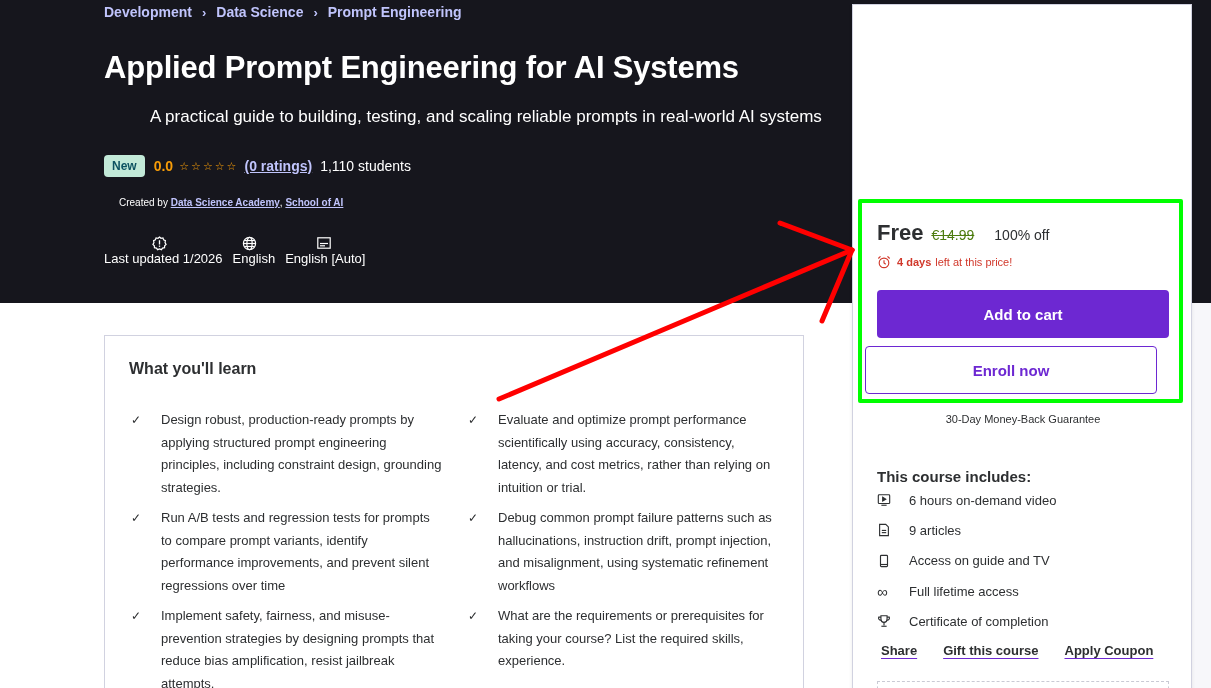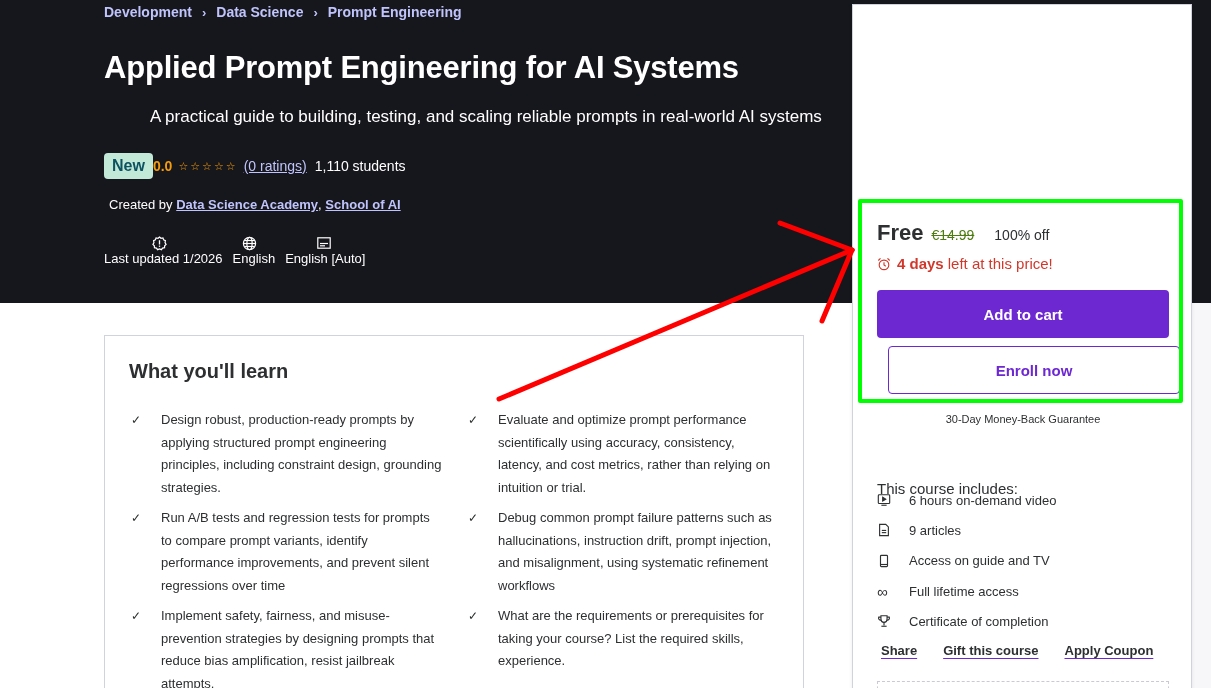--- a/index.html
+++ b/index.html
@@ -6,58 +6,58 @@
   html, body { width: 1211px; height: 688px; overflow: hidden; background: #ffffff; font-family: "Liberation Sans", sans-serif; color: #2d2f31; }
   .page { position: relative; width: 1211px; height: 524px; }
   .hero { position: absolute; left: 0; top: 0; width: 1211px; height: 303px; background: #16161d; }
   .right-strip { position: absolute; left: 1192px; top: 303px; width: 19px; height: 385px; background: #f7f7fa; }
 
   .breadcrumb { position: absolute; left: 104px; top: 4px; display: flex; align-items: center; font-size: 14px; font-weight: bold; color: #c0c4fc; }
   .breadcrumb .sep { margin: 0 10px; font-size: 13px; color: #c0c4fc; }
   .title { position: absolute; left: 104px; top: 50px; font-size: 31px; font-weight: bold; color: #ffffff; letter-spacing: -0.2px; }
   .subtitle { position: absolute; left: 104px; top: 107px; font-size: 17px; color: #ffffff; margin-left: 46px; }
   .rating-row { position: absolute; left: 104px; top: 155px; display: flex; align-items: center; height: 22px; font-size: 14px; color: #ffffff; }
-  .badge { background: #c2e9d8; color: #0d5261; font-weight: bold; font-size: 16px; padding: 4px 8px; border-radius: 4px; }
+  .badge { background: #c2e9d8; color: #0d5261; font-weight: bold; font-size: 12px; padding: 4px 8px; border-radius: 4px; margin-right: 9px; }
   .rating-num { color: #f69c08; font-weight: bold; font-size: 14px; margin-right: 6px; }
   .stars { color: #f69c08; font-size: 11px; letter-spacing: 2px; margin-right: 6px; }
-  .ratings-link { color: #c0c4fc; font-weight: normal; text-decoration: underline; margin-right: 8px; }
-  .created { position: absolute; left: 109px; top: 197px; font-size: 13px; color: #ffffff; }
+  .ratings-link { color: #c0c4fc; font-weight: bold; text-decoration: underline; margin-right: 8px; }
+  .created { position: absolute; left: 119px; top: 197px; font-size: 10px; color: #ffffff; }
   .created a { color: #c0c4fc; font-weight: bold; text-decoration: underline; }
   .meta-row { position: absolute; left: 104px; top: 235px; display: flex; align-items: center; font-size: 13px; color: #ffffff; }
   .meta-row .ic { display: inline-flex; width: 16px; height: 16px; align-items: center; justify-content: center; margin-right: 8px; }
   .meta-row .item { display: flex; align-items: center; margin-right: 10px; flex-direction: column; }
 
   .learn-box { position: absolute; left: 104px; top: 335px; width: 700px; height: 370px; border: 1px solid #d1d2e0; background: #fff; }
-  .learn-title { position: absolute; left: 24px; top: 24px; font-size: 20px; font-weight: bold; color: #2d2f31; }
+  .learn-title { position: absolute; left: 24px; top: 24px; font-size: 16px; font-weight: bold; color: #2d2f31; }
   .learn-grid { position: absolute; left: 24px; top: 73px; width: 652px; display: grid; grid-template-columns: 313px 313px; column-gap: 24px; row-gap: 8px; }
   .learn-item { display: flex; font-size: 13px; line-height: 22.5px; color: #2d2f31; }
   .learn-item .check { width: 32px; flex: none; font-size: 12px; color: #2d2f31; padding-left: 2px; }
 
   .card { position: absolute; left: 852px; top: 4px; width: 340px; height: 700px; background: #ffffff; border: 1px solid #d1d2e0; box-shadow: 0 2px 4px rgba(0,0,0,0.08); }
   .preview { position: absolute; left: 4px; top: 1px; width: 332px; height: 185px; background: linear-gradient(135deg, #1c2a5a 0%, #3b3f8f 35%, #6a3d8a 60%, #b5667e 80%, #2a2440 100%); overflow: hidden; }
   .preview .glow { position: absolute; left: 110px; top: 10px; width: 130px; height: 90px; border-radius: 50%; background: radial-gradient(ellipse, rgba(230,150,230,0.55), rgba(120,120,220,0.15) 70%, transparent); }
   .preview .laptop { position: absolute; left: 110px; top: 70px; width: 128px; height: 80px; background: #1a2038; border: 2px solid #5a6590; border-radius: 4px; }
   .preview .person { position: absolute; left: 272px; top: 70px; width: 56px; height: 115px; background: #15161c; border-radius: 26px 26px 0 0; }
   .preview .head { position: absolute; left: 286px; top: 52px; width: 26px; height: 32px; background: #d9a889; border-radius: 12px; }
   .preview .arm { position: absolute; left: 22px; top: 50px; width: 14px; height: 90px; background: #2a2a35; transform: rotate(-18deg); border-radius: 6px; }
   .play { position: absolute; left: 134px; top: 61px; width: 64px; height: 64px; border-radius: 50%; background: #ffffff; display: flex; align-items: center; justify-content: center; }
   .play svg { margin-left: 4px; }
   .preview-label { position: absolute; left: 0; width: 332px; top: 152px; text-align: center; font-size: 15px; font-weight: bold; color: #ffffff; text-shadow: 0 1px 3px rgba(0,0,0,0.7); }
 
   .price-row { position: absolute; left: 24px; top: 215px; display: flex; align-items: baseline; }
   .price-free { font-size: 22px; font-weight: bold; color: #2d2f31; margin-right: 8px; }
   .price-old { font-size: 14px; color: #4d7c0f; text-decoration: line-through; margin-right: 20px; }
   .price-off { font-size: 14px; color: #2d2f31; }
-  .timer { position: absolute; left: 24px; top: 250px; display: flex; align-items: center; font-size: 15px; color: #d1382b; }
+  .timer { position: absolute; left: 24px; top: 250px; display: flex; align-items: center; font-size: 11px; color: #d1382b; }
   .timer .ic { margin-right: 6px; display: inline-flex; }
   .timer b { margin-right: 4px; }
   .btn-cart { position: absolute; left: 24px; top: 285px; width: 292px; height: 48px; background: #6d28d2; color: #ffffff; border: none; border-radius: 4px; font-size: 15px; font-weight: bold; font-family: "Liberation Sans", sans-serif; }
-  .btn-enroll { position: absolute; left: 35px; top: 341px; width: 292px; height: 48px; background: #ffffff; color: #6d28d2; border: 1px solid #6d28d2; border-radius: 4px; font-size: 15px; font-weight: bold; font-family: "Liberation Sans", sans-serif; }
+  .btn-enroll { position: absolute; left: 12px; top: 341px; width: 292px; height: 48px; background: #ffffff; color: #6d28d2; border: 1px solid #6d28d2; border-radius: 4px; font-size: 15px; font-weight: bold; font-family: "Liberation Sans", sans-serif; }
   .guarantee { position: absolute; left: 0; width: 340px; top: 408px; text-align: center; font-size: 11px; color: #2d2f31; }
-  .includes-title { position: absolute; left: 24px; top: 475px; font-size: 15px; font-weight: normal; color: #2d2f31; }
+  .includes-title { position: absolute; left: 24px; top: 463px; font-size: 15px; font-weight: bold; color: #2d2f31; }
   .includes-list { position: absolute; left: 24px; top: 480px; }
   .inc-item { display: flex; align-items: center; height: 30.3px; font-size: 13px; color: #2d2f31; }
   .inc-item .ic { width: 32px; display: inline-flex; align-items: center; }
   .links { position: absolute; left: 28px; top: 638px; display: flex; font-size: 13px; font-weight: bold; color: #2d2f31; }
   .links span { text-decoration: underline; text-decoration-color: #6d28d2; text-underline-offset: 3px; margin-right: 26px; }
   .coupon-box { position: absolute; left: 24px; top: 676px; width: 292px; height: 30px; border: 1px dashed #c9cad4; }
 
   .highlight-box { position: absolute; left: 858px; top: 199px; width: 325px; height: 204px; border: 4px solid #00ff00; border-radius: 2px; pointer-events: none; }
   .arrow-svg { position: absolute; left: 0; top: 0; pointer-events: none; }
 </style>

